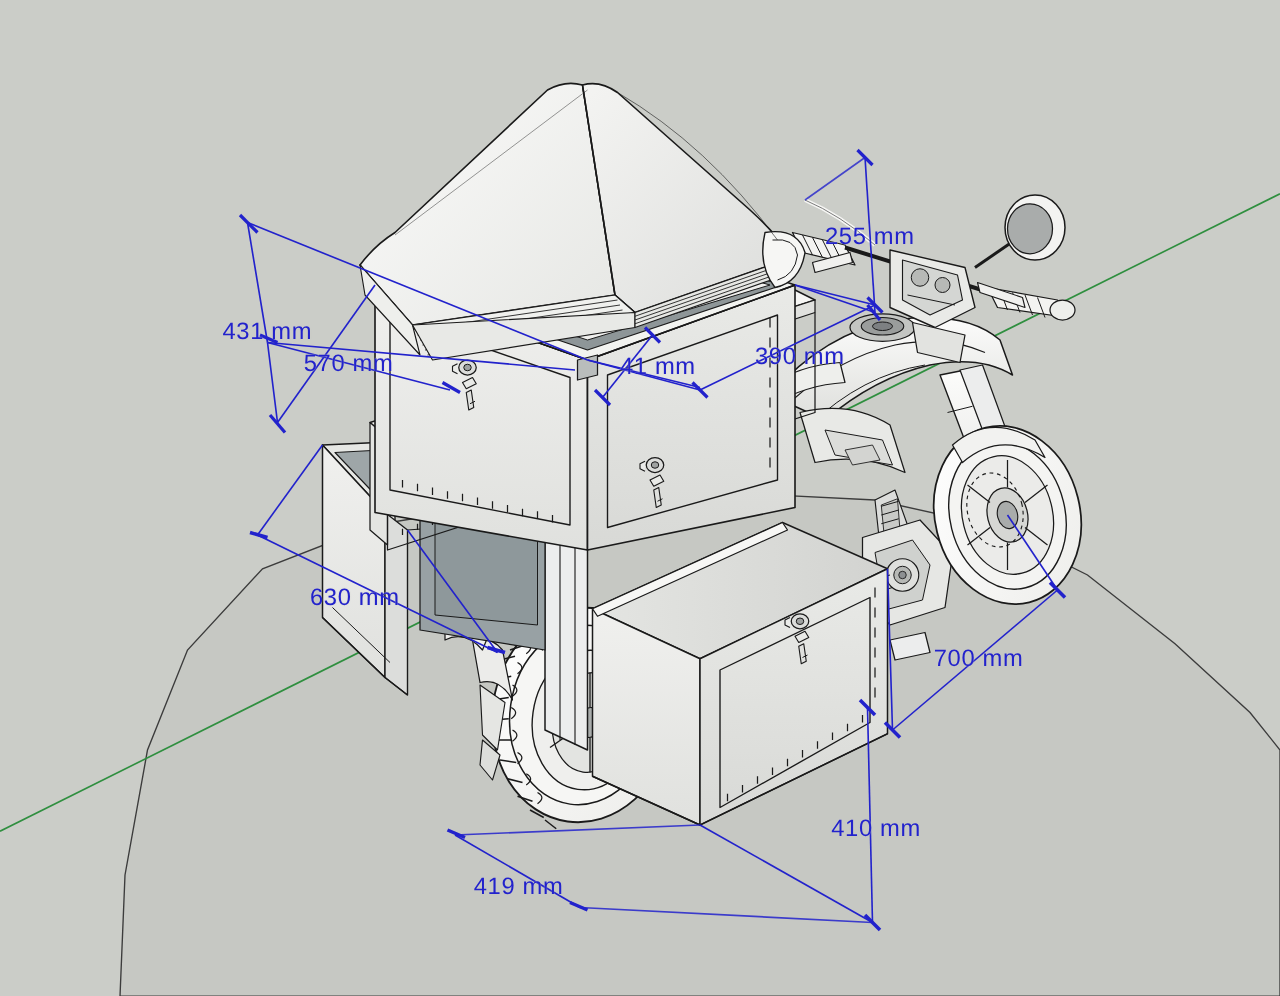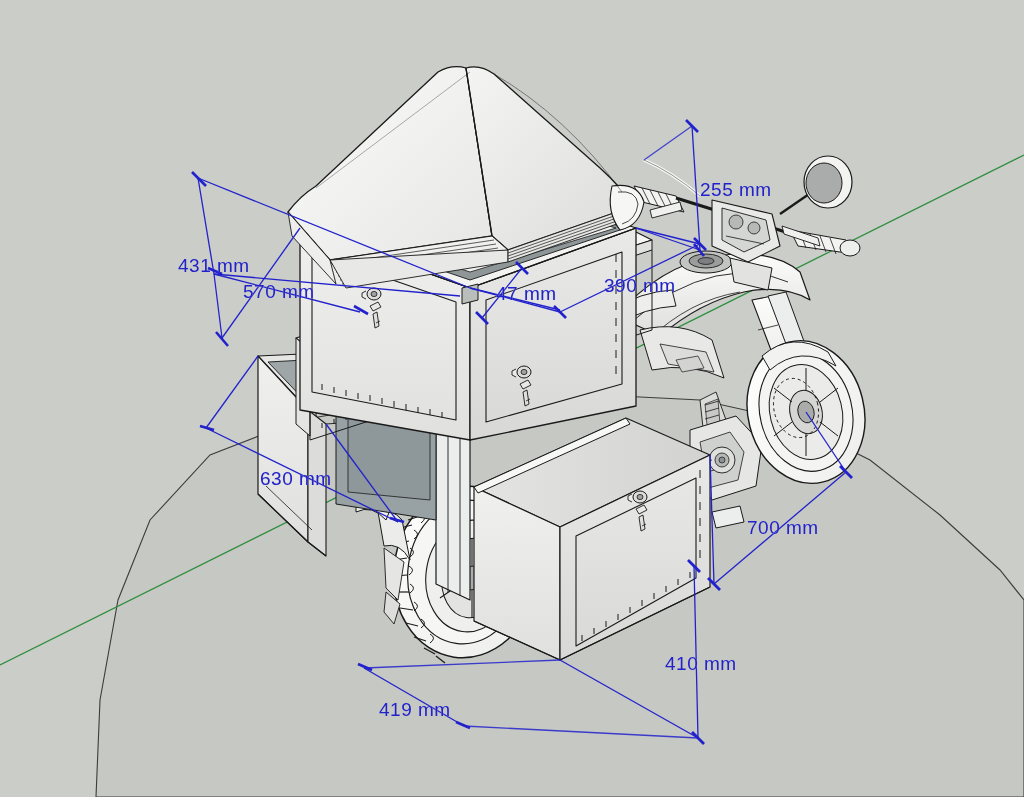--- a/index.html
+++ b/index.html
@@ -530,21 +530,21 @@
         <path d="M358,664 l14,6" stroke-width="2.8"></path>
         <path d="M456,722 l14,6" stroke-width="2.8"></path>
         <path d="M364,668 L560,660" opacity="0.85"></path>
         <path d="M464,726 L698,738" opacity="0.85"></path>
       </g>
     </g>
   </svg>
 
   <div class="dimlabel" style="left:178px;top:255px;">431 mm</div>
   <div class="dimlabel" style="left:243px;top:281px;">570 mm</div>
-  <div class="dimlabel" style="left:496px;top:283px;">47 mm</div>
-  <div class="dimlabel" style="left:660px;top:179px;margin-left:40px;">255 mm</div>
+  <div class="dimlabel" style="left:496px;top:283px;">41 mm</div>
+  <div class="dimlabel" style="left:660px;top:179px;">255 mm</div>
   <div class="dimlabel" style="left:604px;top:275px;">390 mm</div>
-  <div class="dimlabel" style="left:260px;top:468px;">630 mm</div>
+  <div class="dimlabel" style="left:248px;top:468px;">630 mm</div>
   <div class="dimlabel" style="left:747px;top:517px;">700 mm</div>
   <div class="dimlabel" style="left:665px;top:653px;">410 mm</div>
   <div class="dimlabel" style="left:379px;top:699px;">419 mm</div>
 
 </div>
 
 </body></html>

